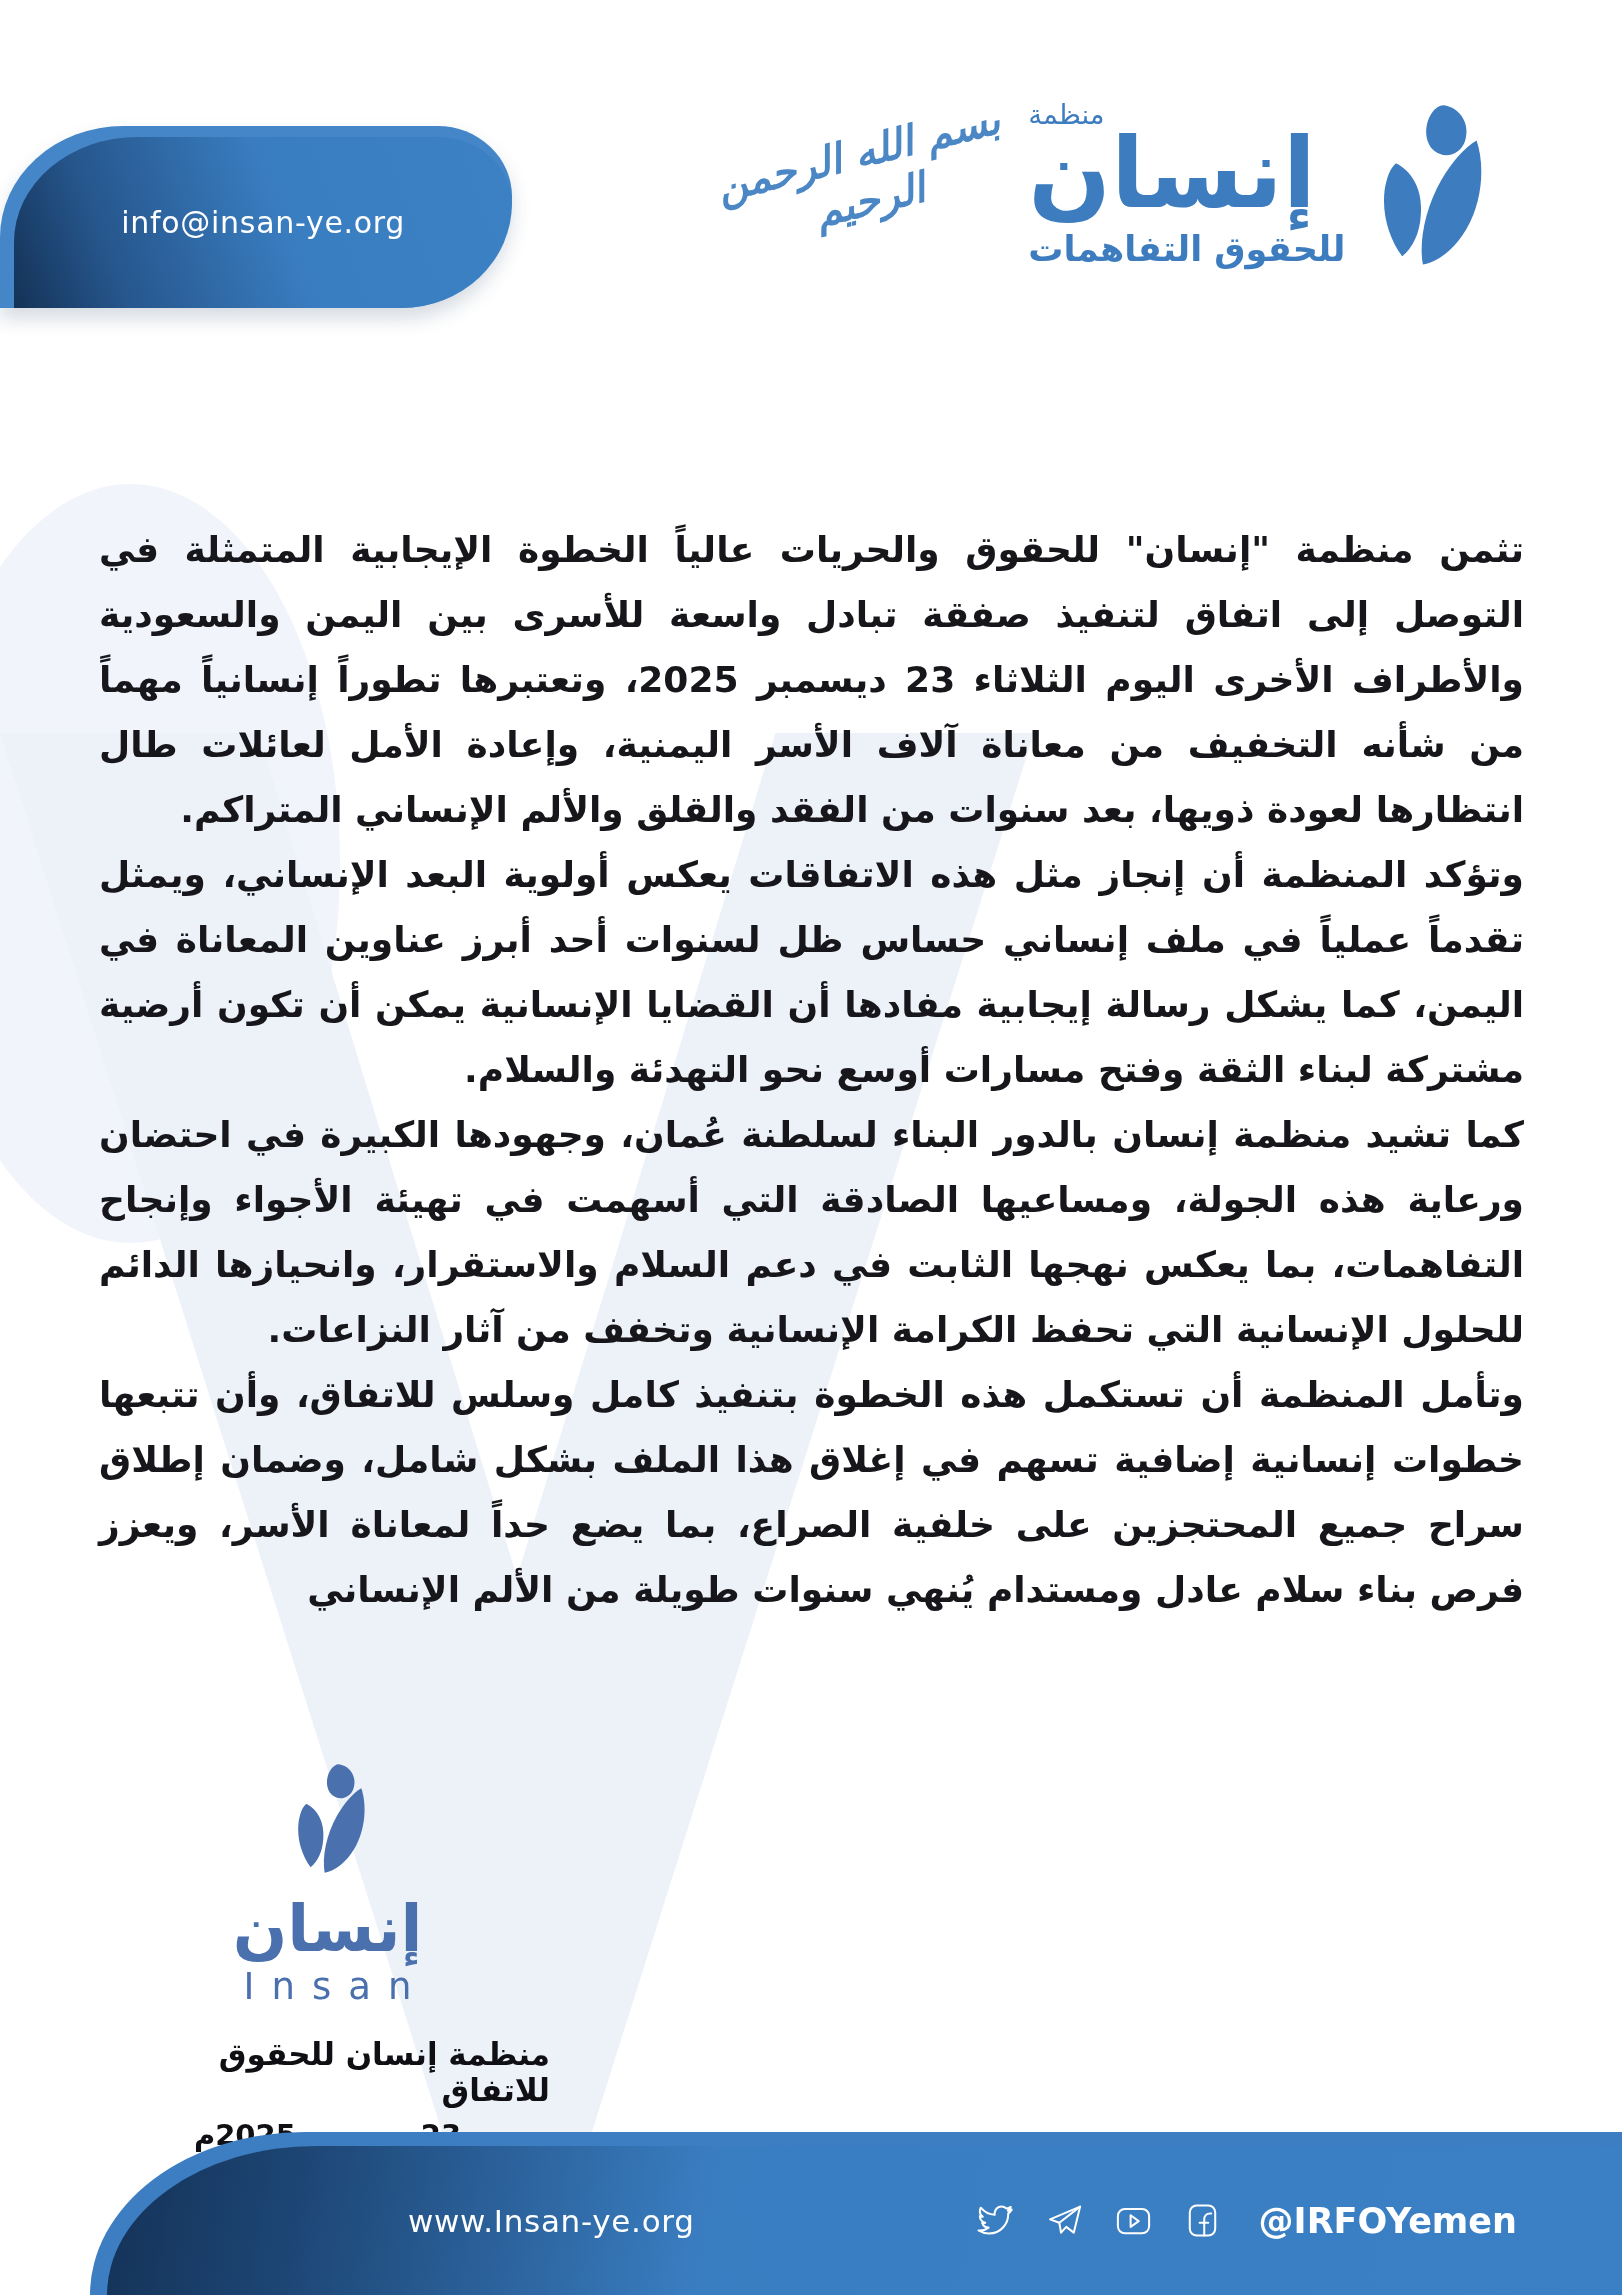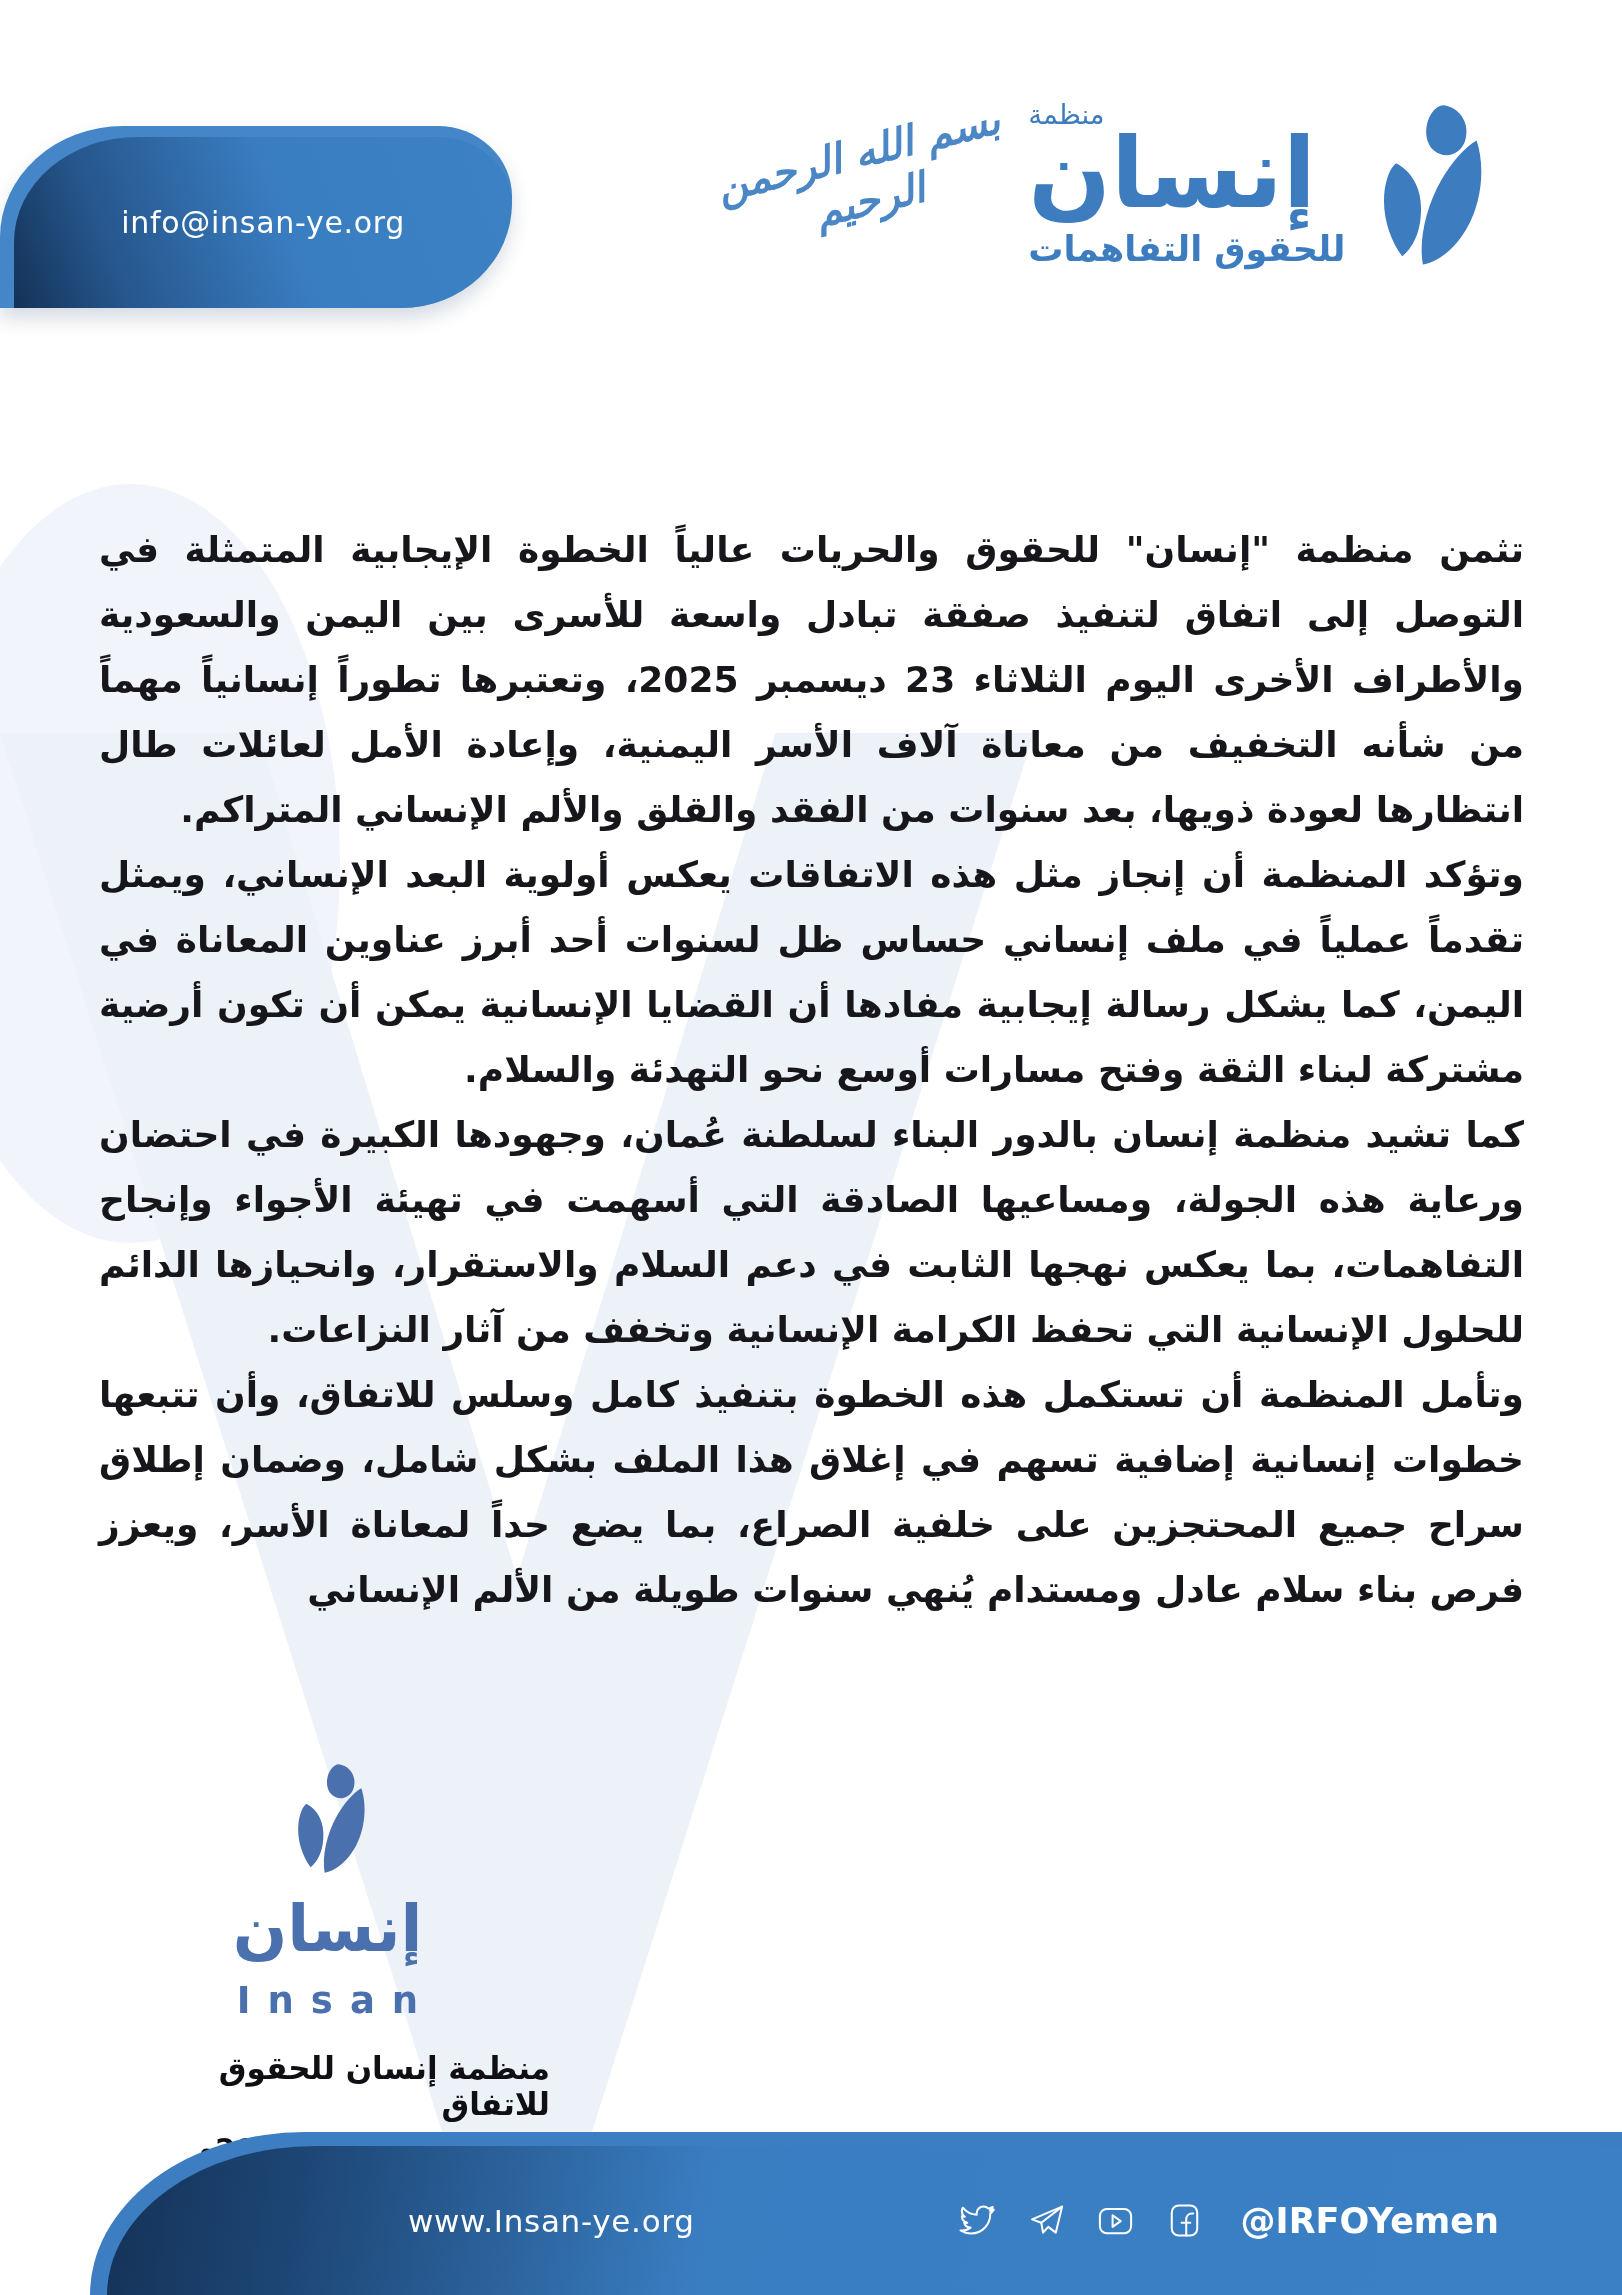--- a/index.html
+++ b/index.html
@@ -34,32 +34,32 @@
         color:#3c79b8;font-size:50px;font-weight:bold;}
   
   .body-text{position:absolute;z-index:1;left:99px;right:99px;top:517px;direction:rtl;
         text-align:justify;color:#17171b;font-size:36px;font-weight:bold;line-height:65px;}
   .body-text p{margin:0;}
   
   .sig{position:absolute;z-index:1;left:105px;top:1760px;width:445px;
         display:flex;flex-direction:column;align-items:center;}
   .sig-mark{width:85px;height:141px;}
   .sig-arabic{font-size:64px;font-weight:bold;color:#4b70ae;line-height:1.0;margin-top:-3.9px;}
-  .sig-latin{font-size:37px;font-weight:bold;color:#4b70ae;letter-spacing:17px;padding-left:17px;margin-top:18px;}
+  .sig-latin{font-size:37px;font-weight:normal;color:#4b70ae;letter-spacing:17px;padding-left:17px;margin-top:4px;}
   .sig-org{font-size:31px;font-weight:bold;color:#101014;margin-top:27.5px;direction:rtl;}
   .sig-date{font-size:29px;color:#101014;margin-top:10.5px;direction:rtl;font-weight:bold;}
   
   .footer{position:absolute;z-index:2;left:90px;right:0;top:2132px;bottom:0;
         background:#3d7dc1;border-radius:216px 0 0 0 / 164px 0 0 0;}
   .footer-inner{position:absolute;left:17px;top:14.4px;right:0;bottom:0;
         background:linear-gradient(100deg,#143257 0%,#1d4675 13%,#3a7ec2 40%,#3b80c4 100%);
         border-radius:209px 0 0 0 / 149px 0 0 0;}
   .footer-site{position:absolute;left:301px;top:50%;transform:translateY(-50%);
         color:#ffffff;font-size:31px;letter-spacing:0.7px;}
-  .footer-social{position:absolute;right:124px;top:50%;transform:translateY(-50%);
+  .footer-social{position:absolute;right:106px;top:50%;transform:translateY(-50%);
         display:flex;align-items:center;gap:32px;}
   .footer-social svg{width:37px;height:37px;display:block;}
   .footer-handle{color:#ffffff;font-size:35px;font-weight:bold;margin-left:5.2px;}
 </style>
 </head>
 <body>
 
 <div class="page">
 
   <div class="wm wm-circle"></div>

